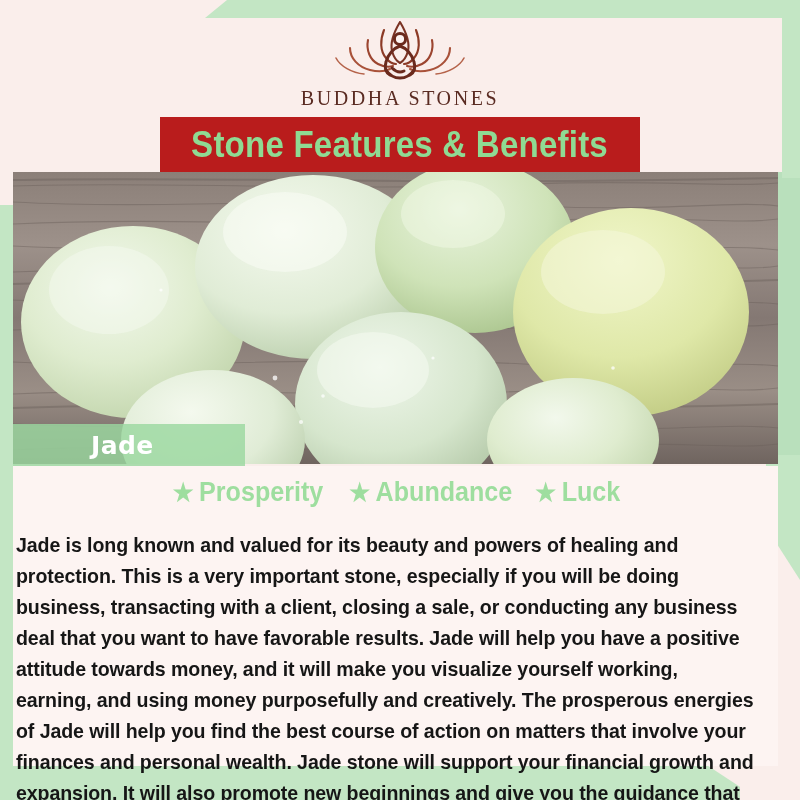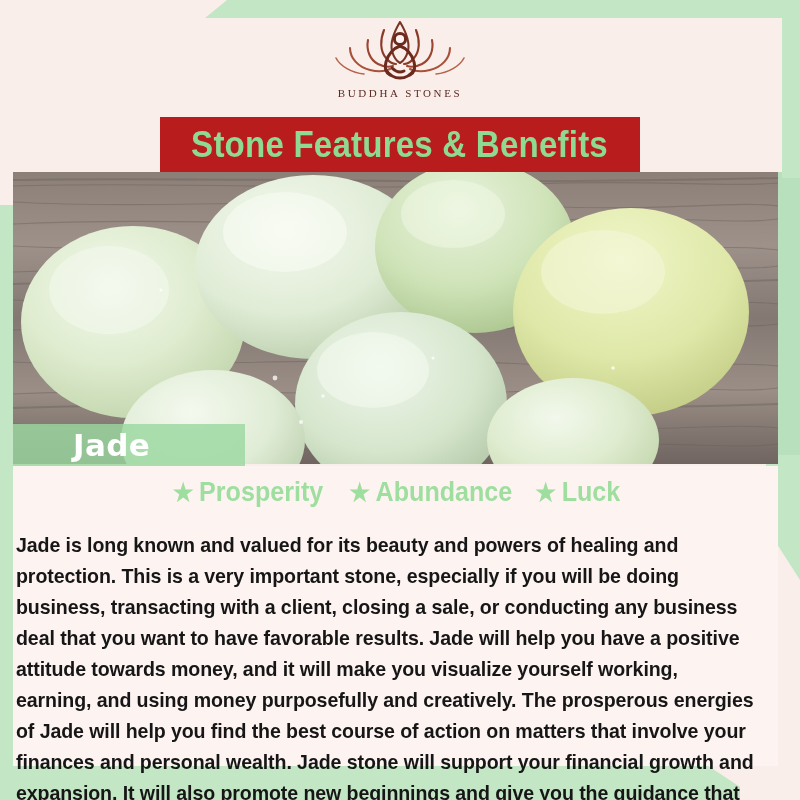--- a/index.html
+++ b/index.html
@@ -63,21 +63,21 @@
   
   .logo-wrap{
     position:absolute;left:0;right:0;top:18px;height:96px;
     display:flex;flex-direction:column;align-items:center;justify-content:flex-start;
     z-index:5;
   }
   .logo-mark{width:152px;height:66px;display:block;}
   .logo-text{
     margin-top:3px;
     font-family:"Liberation Serif", serif;
-    font-size:11px;letter-spacing:2.6px;color:#5a2b22;font-weight:400;
+    font-size:20px;letter-spacing:2.6px;color:#5a2b22;font-weight:400;
   }
 
   
   .title-box{
     position:absolute;left:160px;top:117px;width:480px;height:55px;
     background:#b91c1c;
     display:flex;align-items:center;justify-content:center;
     z-index:6;
   }
   .title-text{
@@ -99,22 +99,22 @@
   .photo svg{display:block;width:100%;height:100%;}
 
   
   .jade-band{
     position:absolute;left:13px;top:424px;width:232px;height:42px;
     background:rgba(155,216,160,.82);
     display:flex;align-items:center;
     z-index:7;
   }
   .jade-text{
-    margin-left:60px;
-    color:#ffffff;font-weight:bold;font-size:31px;
+    margin-left:78px;
+    color:#ffffff;font-weight:bold;font-size:25px;
     letter-spacing:.4px;
     font-family:"DejaVu Sans",sans-serif;
   }
 
   
   .content{
     position:absolute;left:13px;top:466px;width:765px;height:300px;
     background:#fdf4f2;
     z-index:4;
   }

